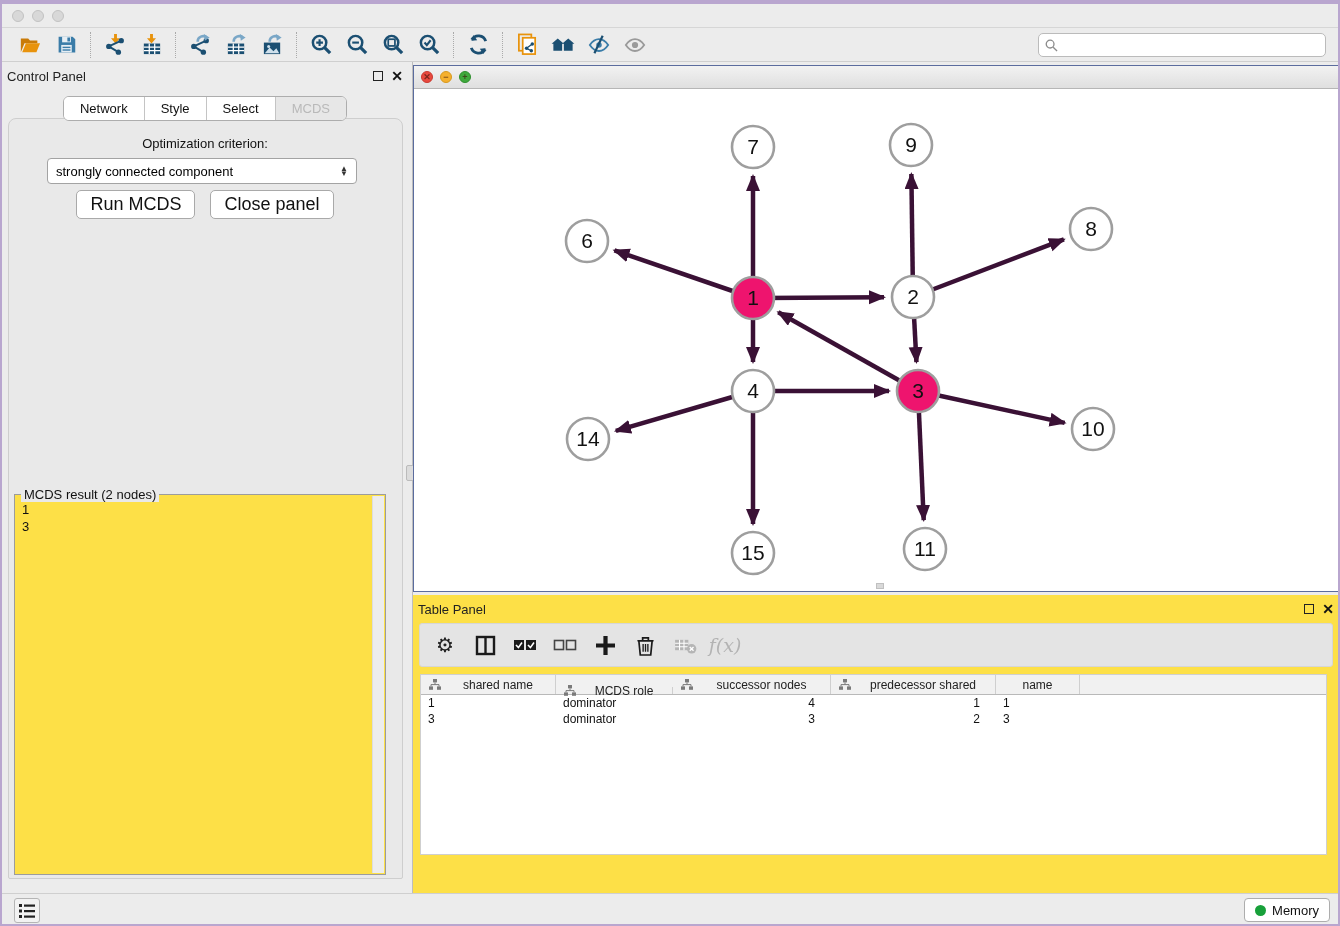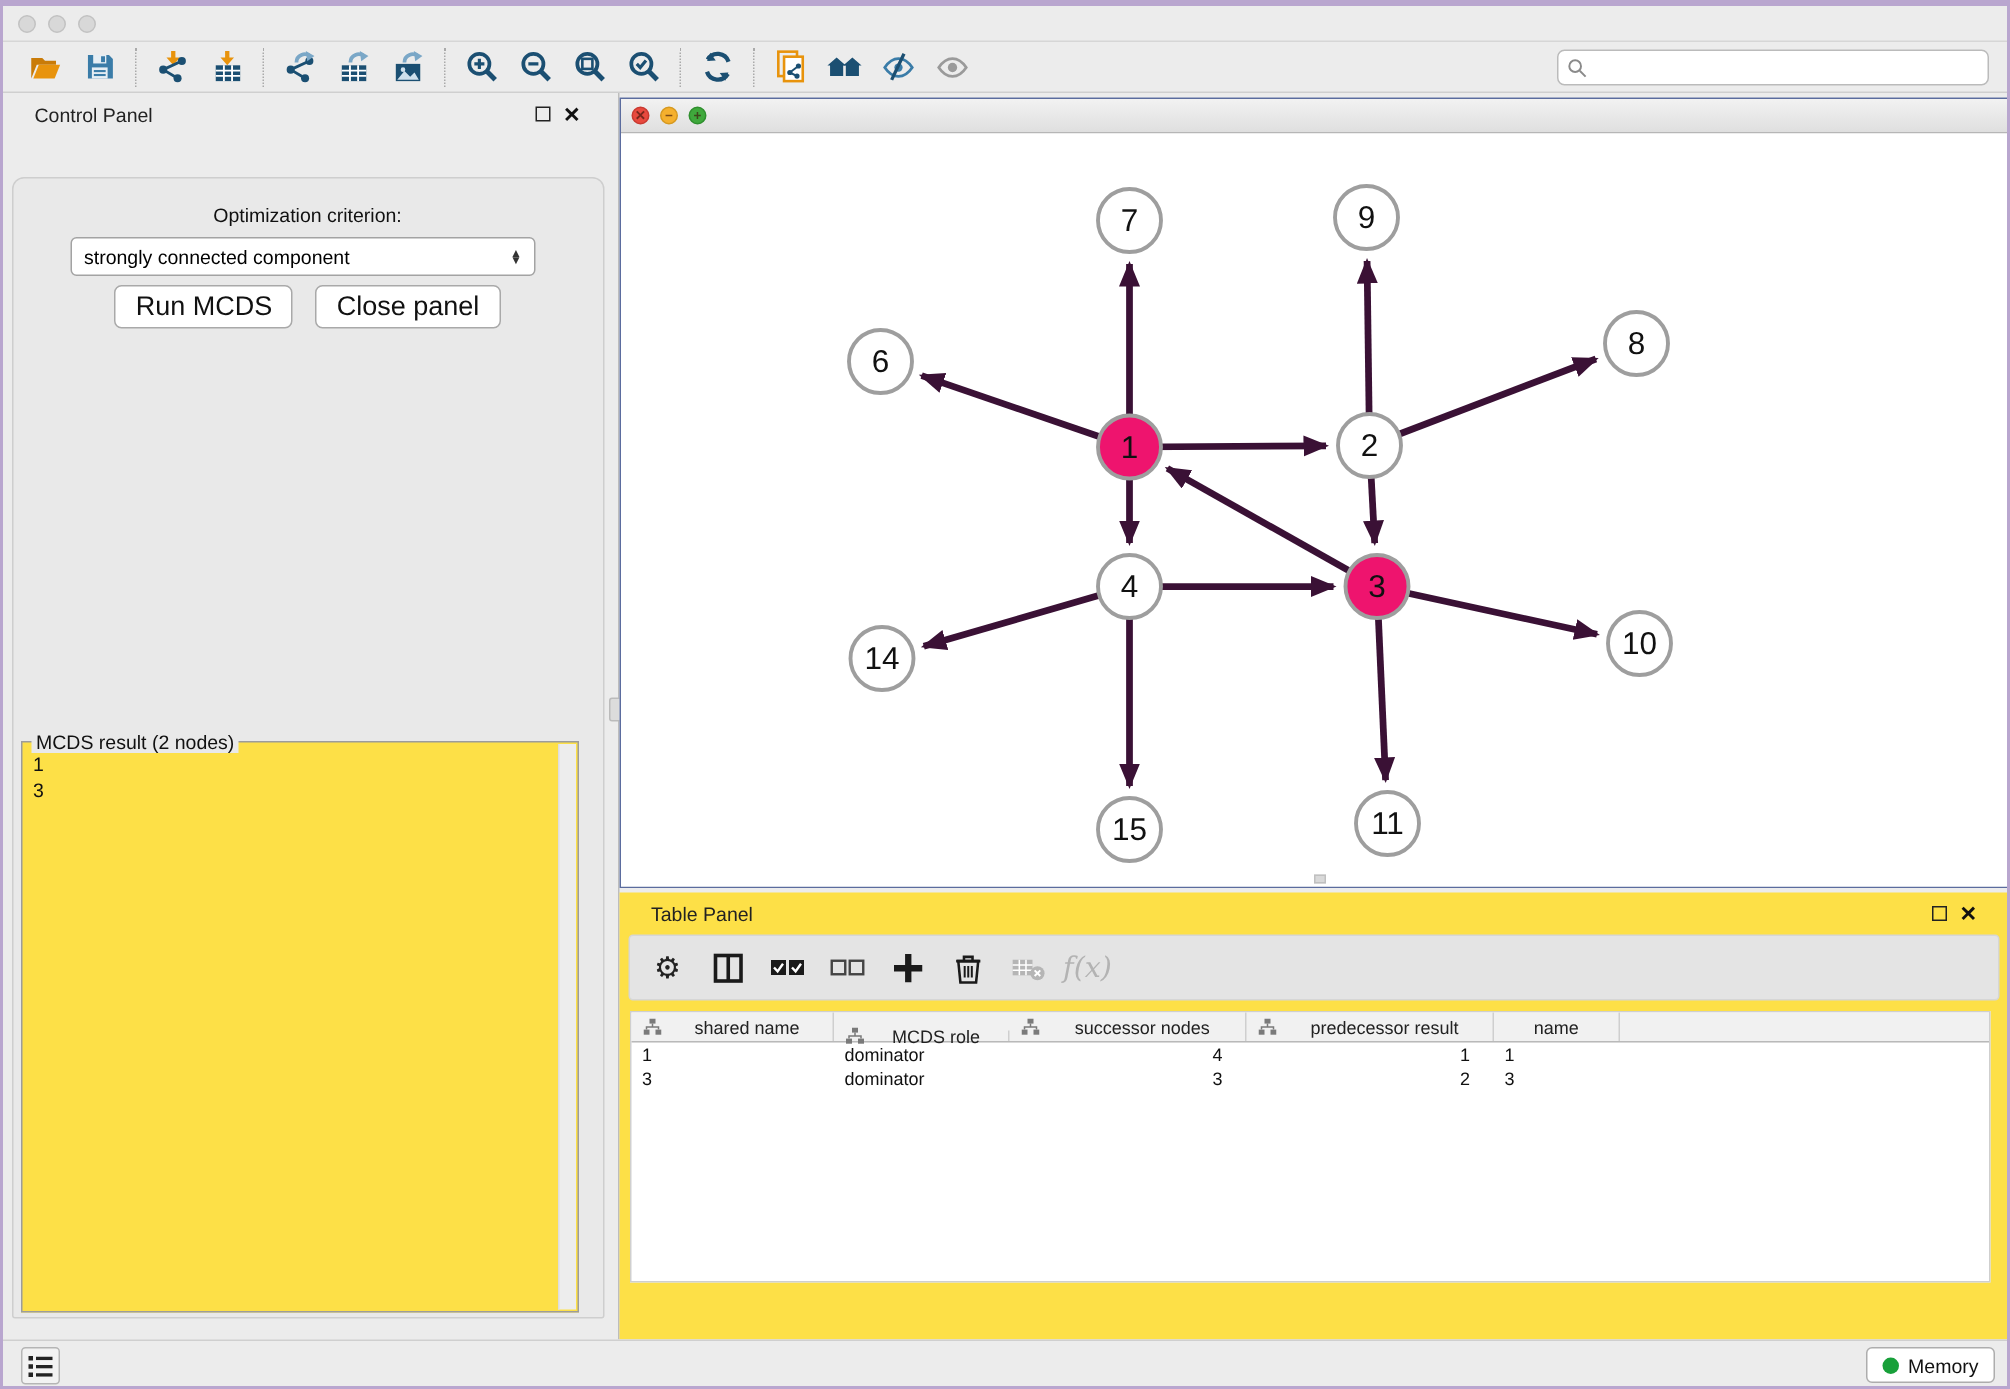--- a/index.html
+++ b/index.html
@@ -19,21 +19,21 @@
   .toolbar { position:absolute; top:28px; left:0; width:1336px; height:34px; background:#ececec;
              border-bottom:1px solid #cfcfcf; display:flex; align-items:center; padding-left:10px; }
   .tbicon { display:inline-flex; align-items:center; justify-content:center; width:36px; height:28px; cursor:pointer; }
   .tb-sep { width:1px; height:26px; border-left:1px dotted #aaa; margin:0 6px; }
   .searchbox { position:absolute; right:12px; top:5px; width:288px; height:24px; background:#fff;
                border:1px solid #bbb; border-radius:5px; display:flex; align-items:center; padding:0 6px; }
   .searchbox input { border:none; outline:none; flex:1; font-size:12px; margin-left:5px; background:transparent; }
 
   
   .control-panel { position:absolute; top:62px; left:0; width:406px; height:831px; background:#ececec; }
-  .panel-header { height:28px; display:flex; align-items:center; padding:0 21px; }
+  .panel-header { height:28px; display:flex; align-items:center; padding:0 5px; }
   .panel-title { font-size:13px; color:#222; }
   .panel-btns { margin-left:auto; display:flex; align-items:center; gap:8px; }
   .float-btn { width:10px; height:10px; border:1.6px solid #222; display:inline-block; cursor:pointer; }
   .close-btn { font-size:14px; font-weight:bold; color:#111; cursor:pointer; line-height:10px; }
 
   .cp-tabs { position:absolute; top:34px; left:0; width:100%; display:flex; justify-content:center; z-index:2; }
   .tabbar { display:flex; border:1px solid #adadad; border-radius:6px; overflow:hidden; background:#fff; }
   .tab { padding:4px 16px; font-size:13px; color:#111; background:#fff; border-left:1px solid #c4c4c4; cursor:pointer; white-space:nowrap; }
   .tab:first-child { border-left:none; }
   .tab.active { background:#e7e7e7; color:#b9b9b9; }
@@ -260,20 +260,28 @@
 </div>
 
 <div class="control-panel">
   <div class="panel-header">
     <span class="panel-title">Control Panel</span>
     <span class="panel-btns">
       <span class="float-btn"></span>
       <span class="close-btn">✕</span>
     </span>
   </div>
+  <div class="cp-tabs" id="cp-tabs">
+      <div class="tabbar">
+        <span class="tab">Network</span>
+        <span class="tab">Style</span>
+        <span class="tab">Select</span>
+        <span class="tab active">MCDS</span>
+      </div>
+    </div>
   <div class="cp-body"></div>
   <div class="opt-label">Optimization criterion:</div>
   <div class="dropdown">
     <span>strongly connected component</span>
     <span class="dd-arrows">
         <span>▲</span>
         <span>▼</span>
       </span>
   </div>
   <div class="cp-buttons">
@@ -468,21 +476,21 @@
         </div>
         <div class="th" style="width: 165px;">
           <svg class="hier" width="12" height="11" viewBox="0 0 12 11">
             <g fill="#7a7a7a">
               <rect x="4" y="0" width="4" height="3.4"></rect>
               <rect x="0" y="7.4" width="4" height="3.4"></rect>
               <rect x="8" y="7.4" width="4" height="3.4"></rect>
             </g>
             <path d="M6 3.4v2.2M2 7.4V5.6h8v1.8" fill="none" stroke="#7a7a7a" stroke-width="1"></path>
           </svg>
-          <span class="th-label">predecessor result</span>
+          <span class="th-label">predecessor shared</span>
         </div>
         <div class="th" style="width: 84px;">
           <span class="th-label">name</span>
         </div>
       </div>
     <div id="tp-rows">
         <div class="tr">
           <div class="td" style="width: 135px;">1</div>
           <div class="td" style="width: 117px;">dominator</div>
           <div class="td right" style="width: 158px;">4</div>

